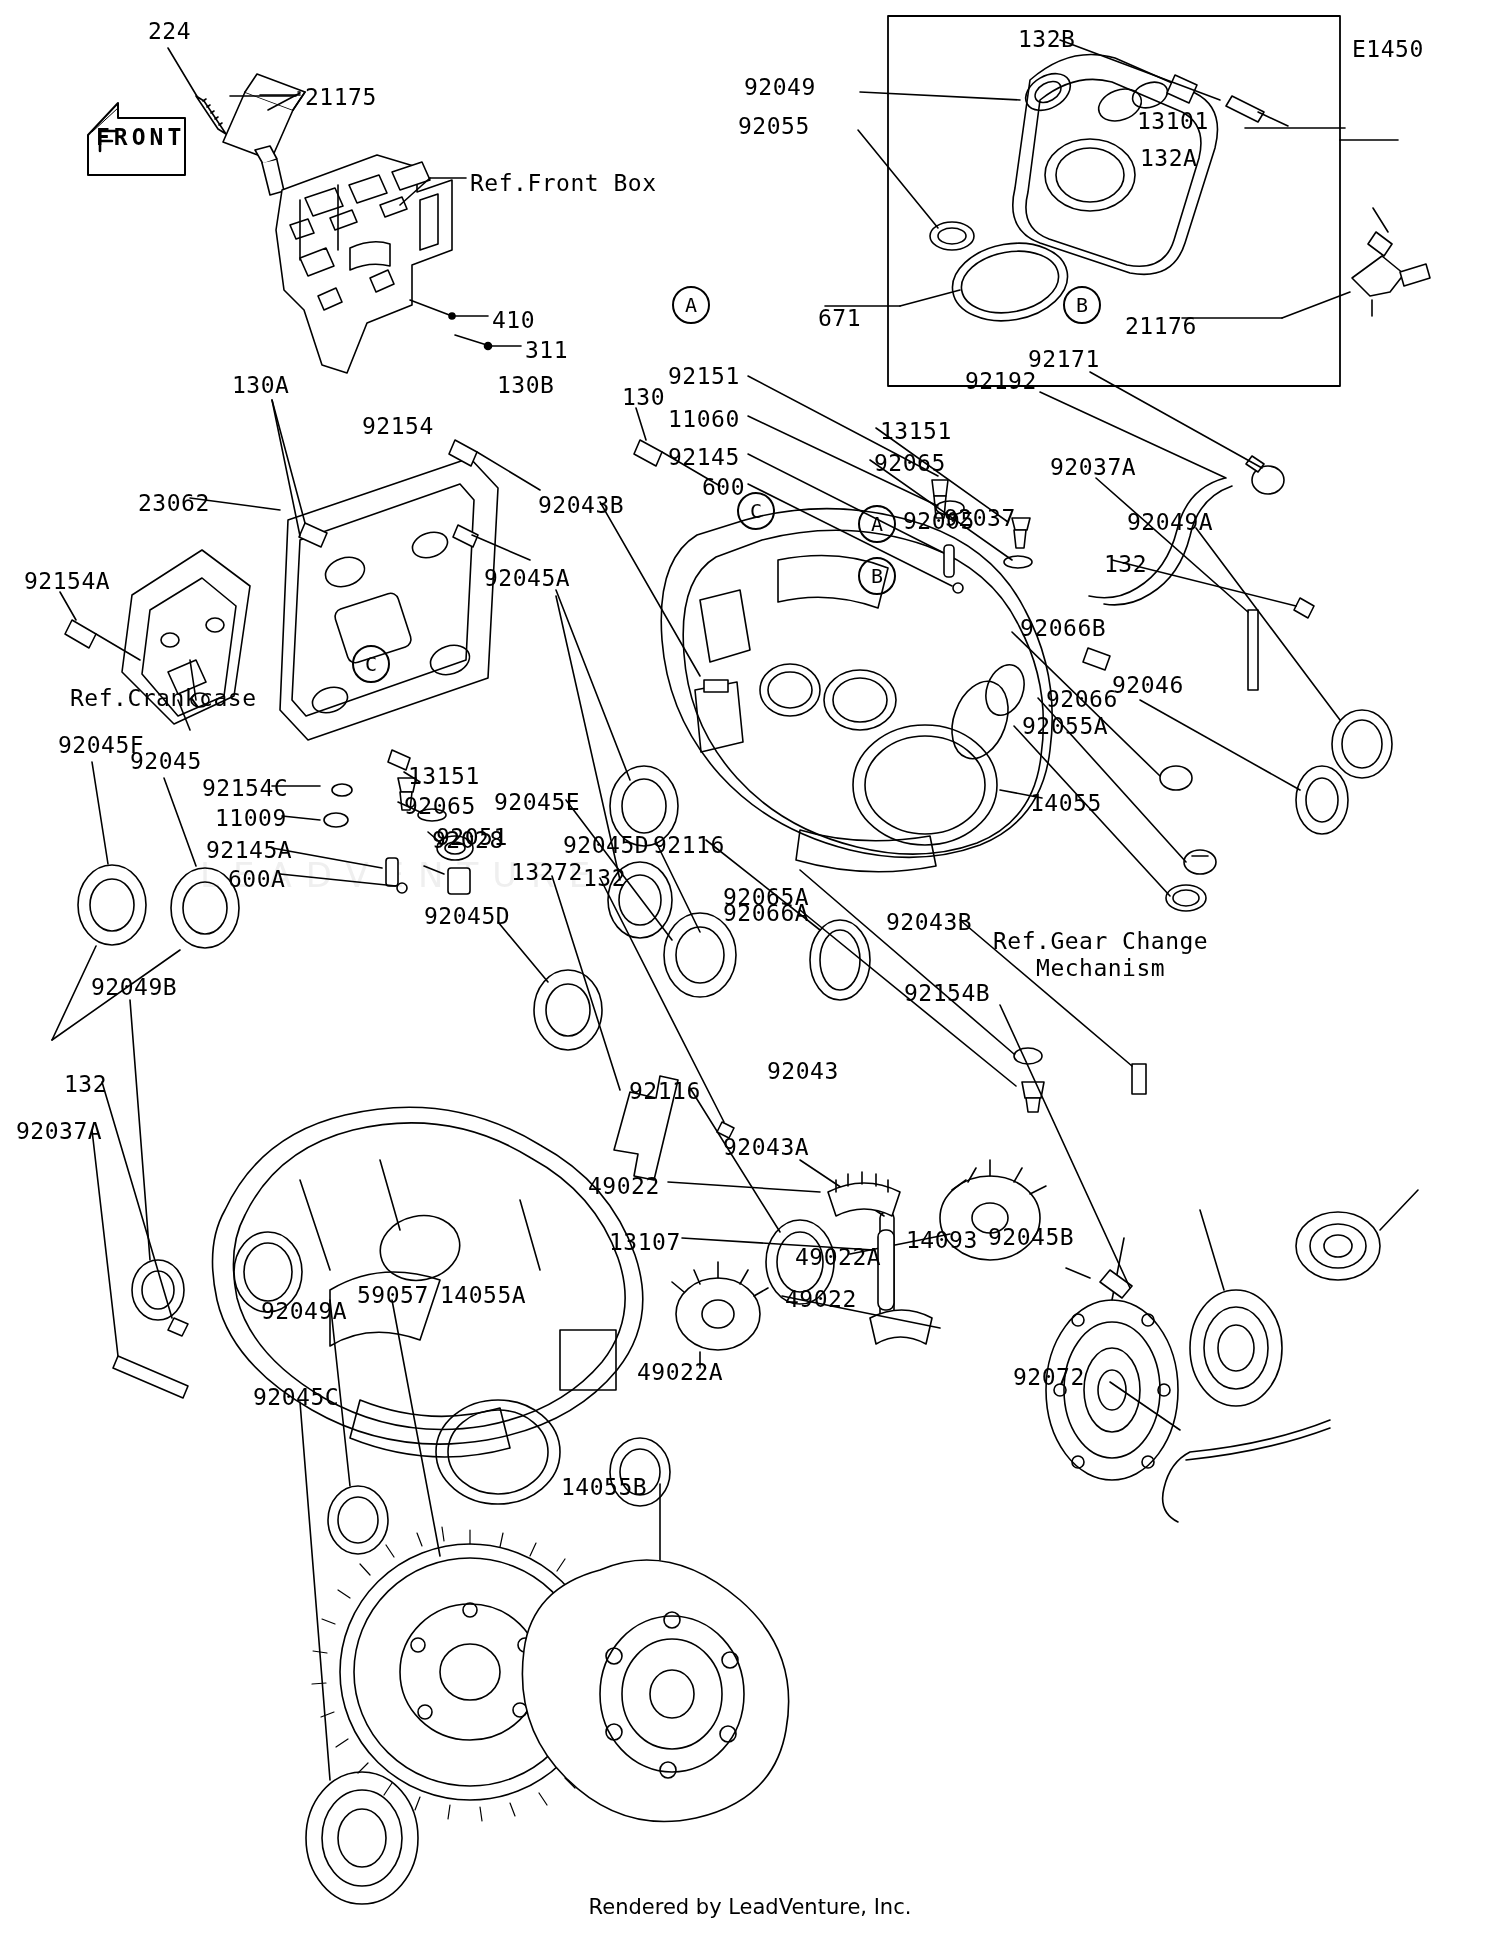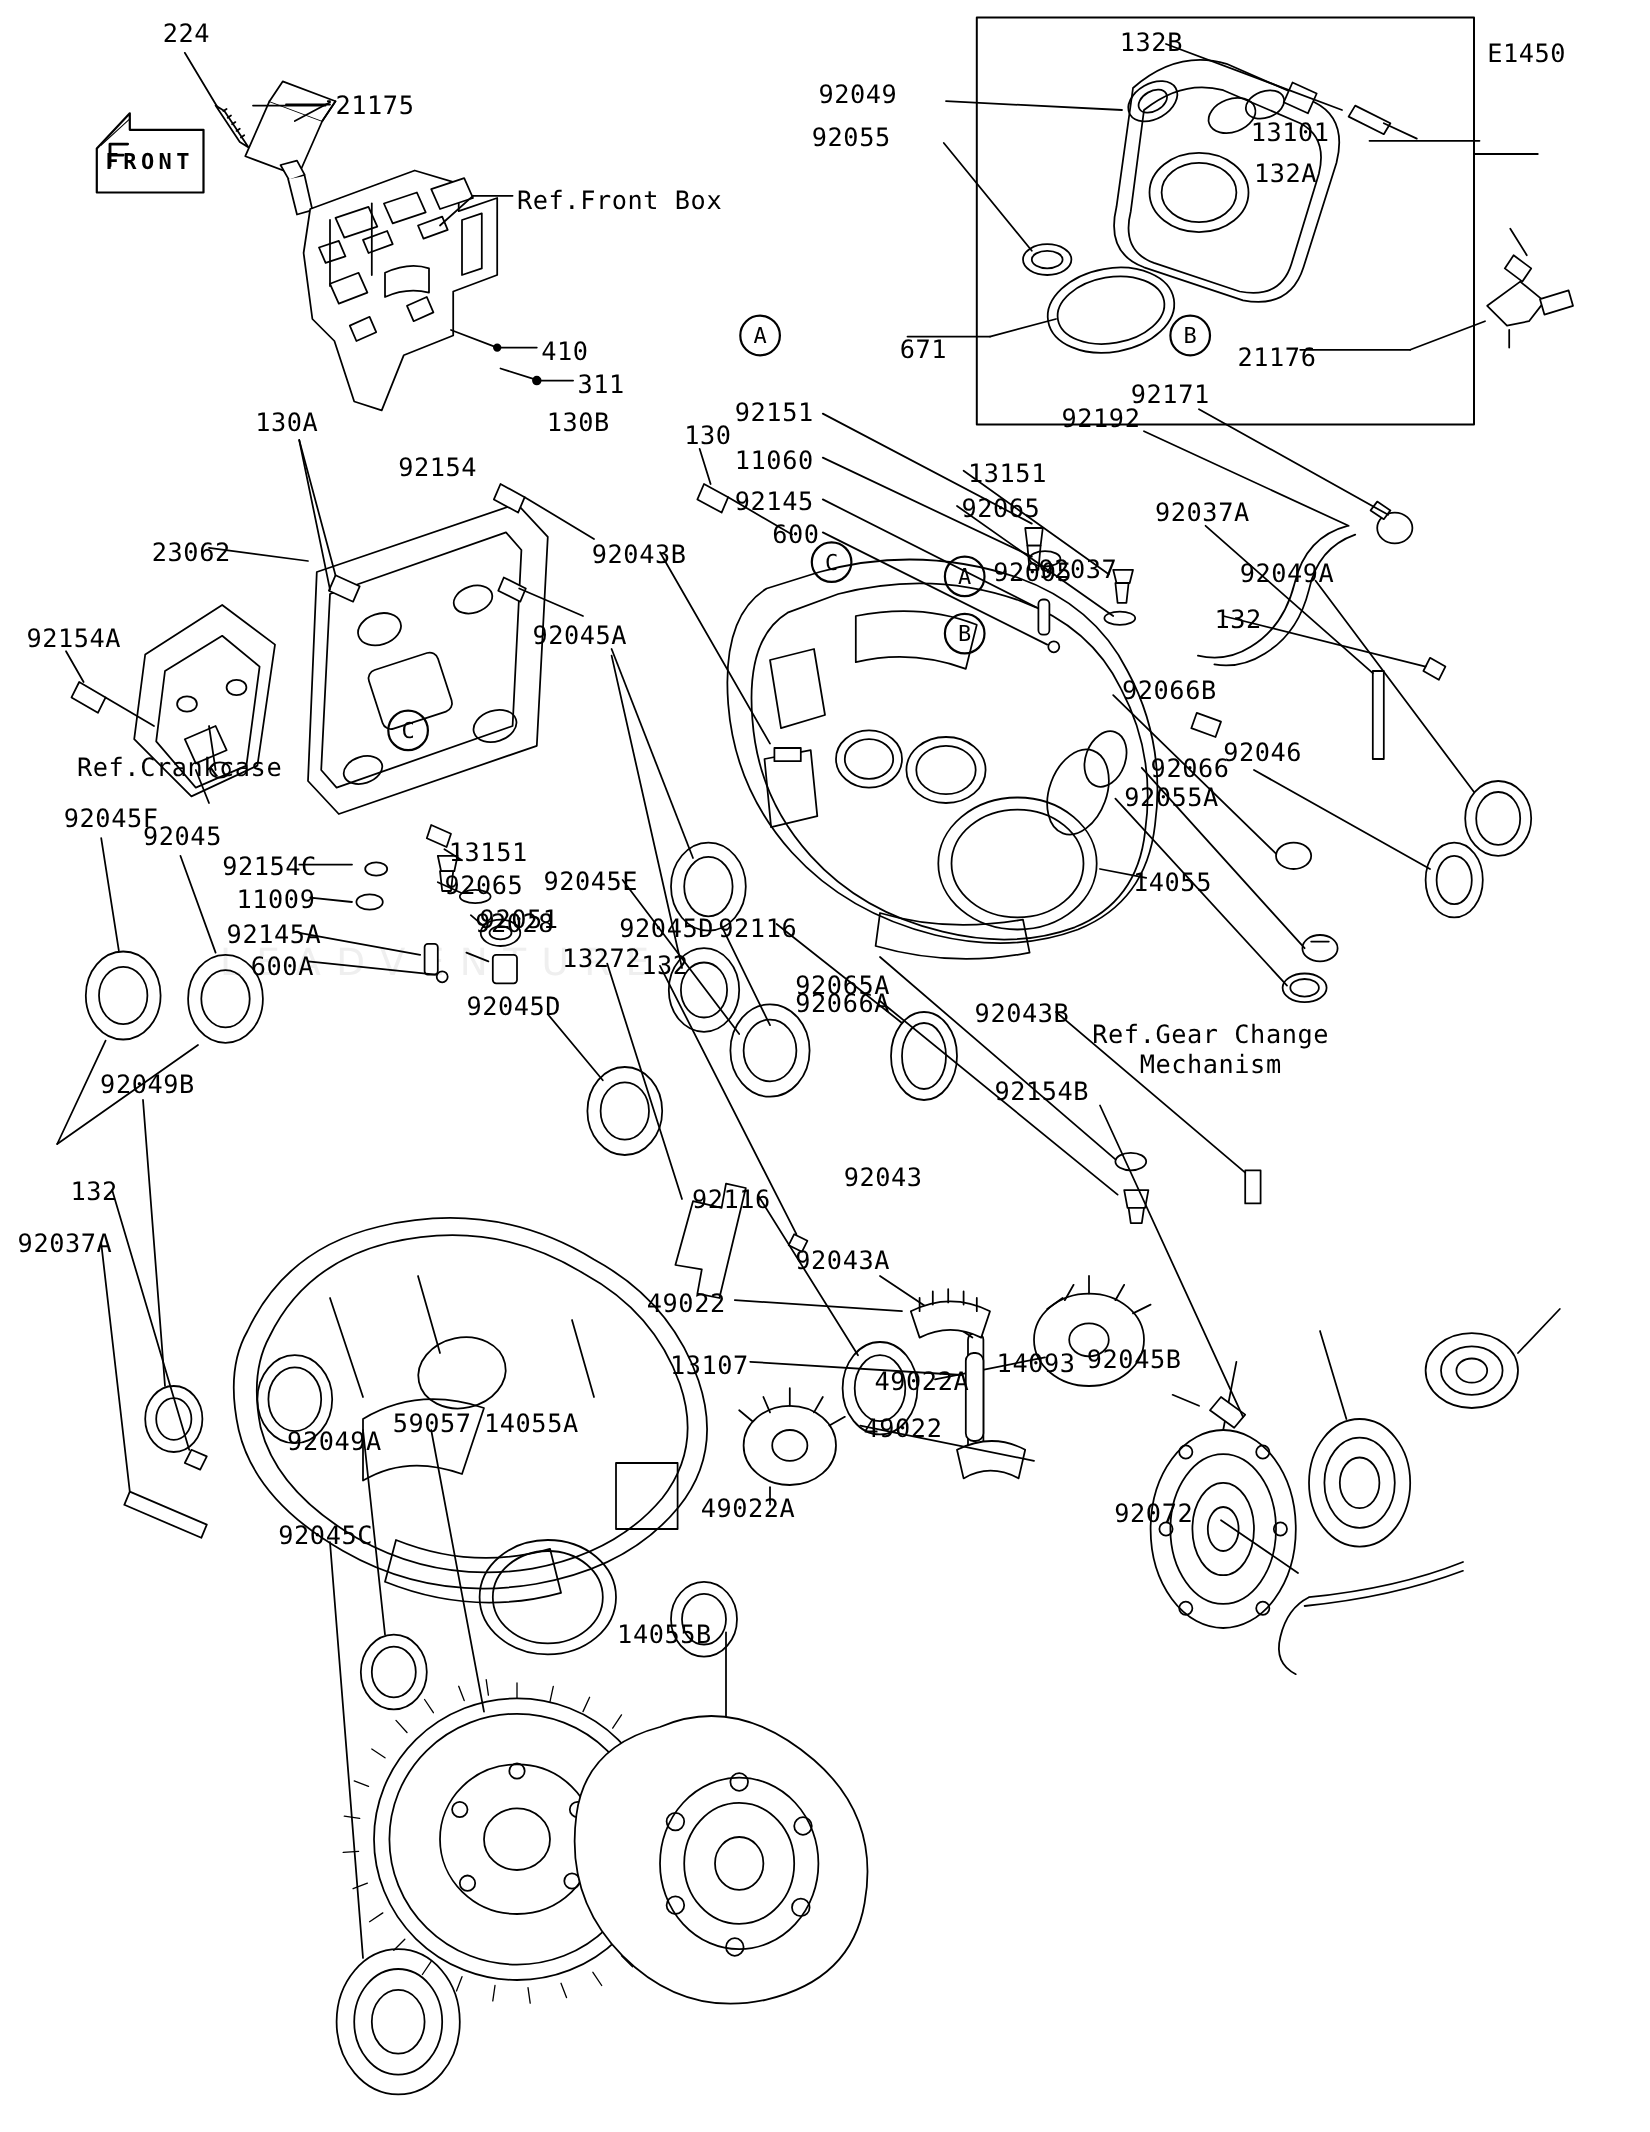--- a/index.html
+++ b/index.html
@@ -442,21 +442,21 @@
       <ellipse cx="362" cy="1838" rx="24" ry="29"></ellipse>
       <line x1="300" y1="1402" x2="330" y2="1780"></line>
 
       <path d="M1190 1452 q80 -8 140 -32 M1190 1452 q-20 10 -26 36 q-6 24 14 34"></path>
       <path d="M1186 1460 q80 -8 144 -32"></path>
       <line x1="1110" y1="1382" x2="1180" y2="1430"></line>
 
     </g>
   </svg>
 
-  <div class="lbl" style="left:96px; top:136px; font-size:20px; letter-spacing:4px; font-weight:bold;">FRONT</div>
+  <div class="lbl" style="left:96px; top:124px; font-size:23px; letter-spacing:4px; font-weight:bold;">FRONT</div>
 
   <div class="lbl" style="left:1352px; top:36px;">E1450</div>
 
   <div class="lbl ref" style="left:470px; top:170px;">Ref.Front Box</div>
   <div class="lbl ref" style="left:70px; top:685px;">Ref.Crankcase</div>
   <div class="lbl ref" style="left:993px; top:928px;">Ref.Gear Change
    Mechanism</div>
 
   <div class="circ" style="left:672px; top:286px;">A</div>
   <div class="circ" style="left:1063px; top:286px;">B</div>
@@ -535,14 +535,15 @@
   <div class="lbl" style="left:795px; top:1244px;">49022A</div>
   <div class="lbl" style="left:785px; top:1286px;">49022</div>
   <div class="lbl" style="left:637px; top:1359px;">49022A</div>
   <div class="lbl" style="left:261px; top:1298px;">92049A</div>
   <div class="lbl" style="left:357px; top:1282px;">59057</div>
   <div class="lbl" style="left:440px; top:1282px;">14055A</div>
   <div class="lbl" style="left:561px; top:1474px;">14055B</div>
   <div class="lbl" style="left:253px; top:1384px;">92045C</div>
   <div class="lbl" style="left:1013px; top:1364px;">92072</div>
 
+  <div class="footer" style="top:1895px;">Rendered by LeadVenture, Inc.</div>
 
 </div>
 
 </body></html>

